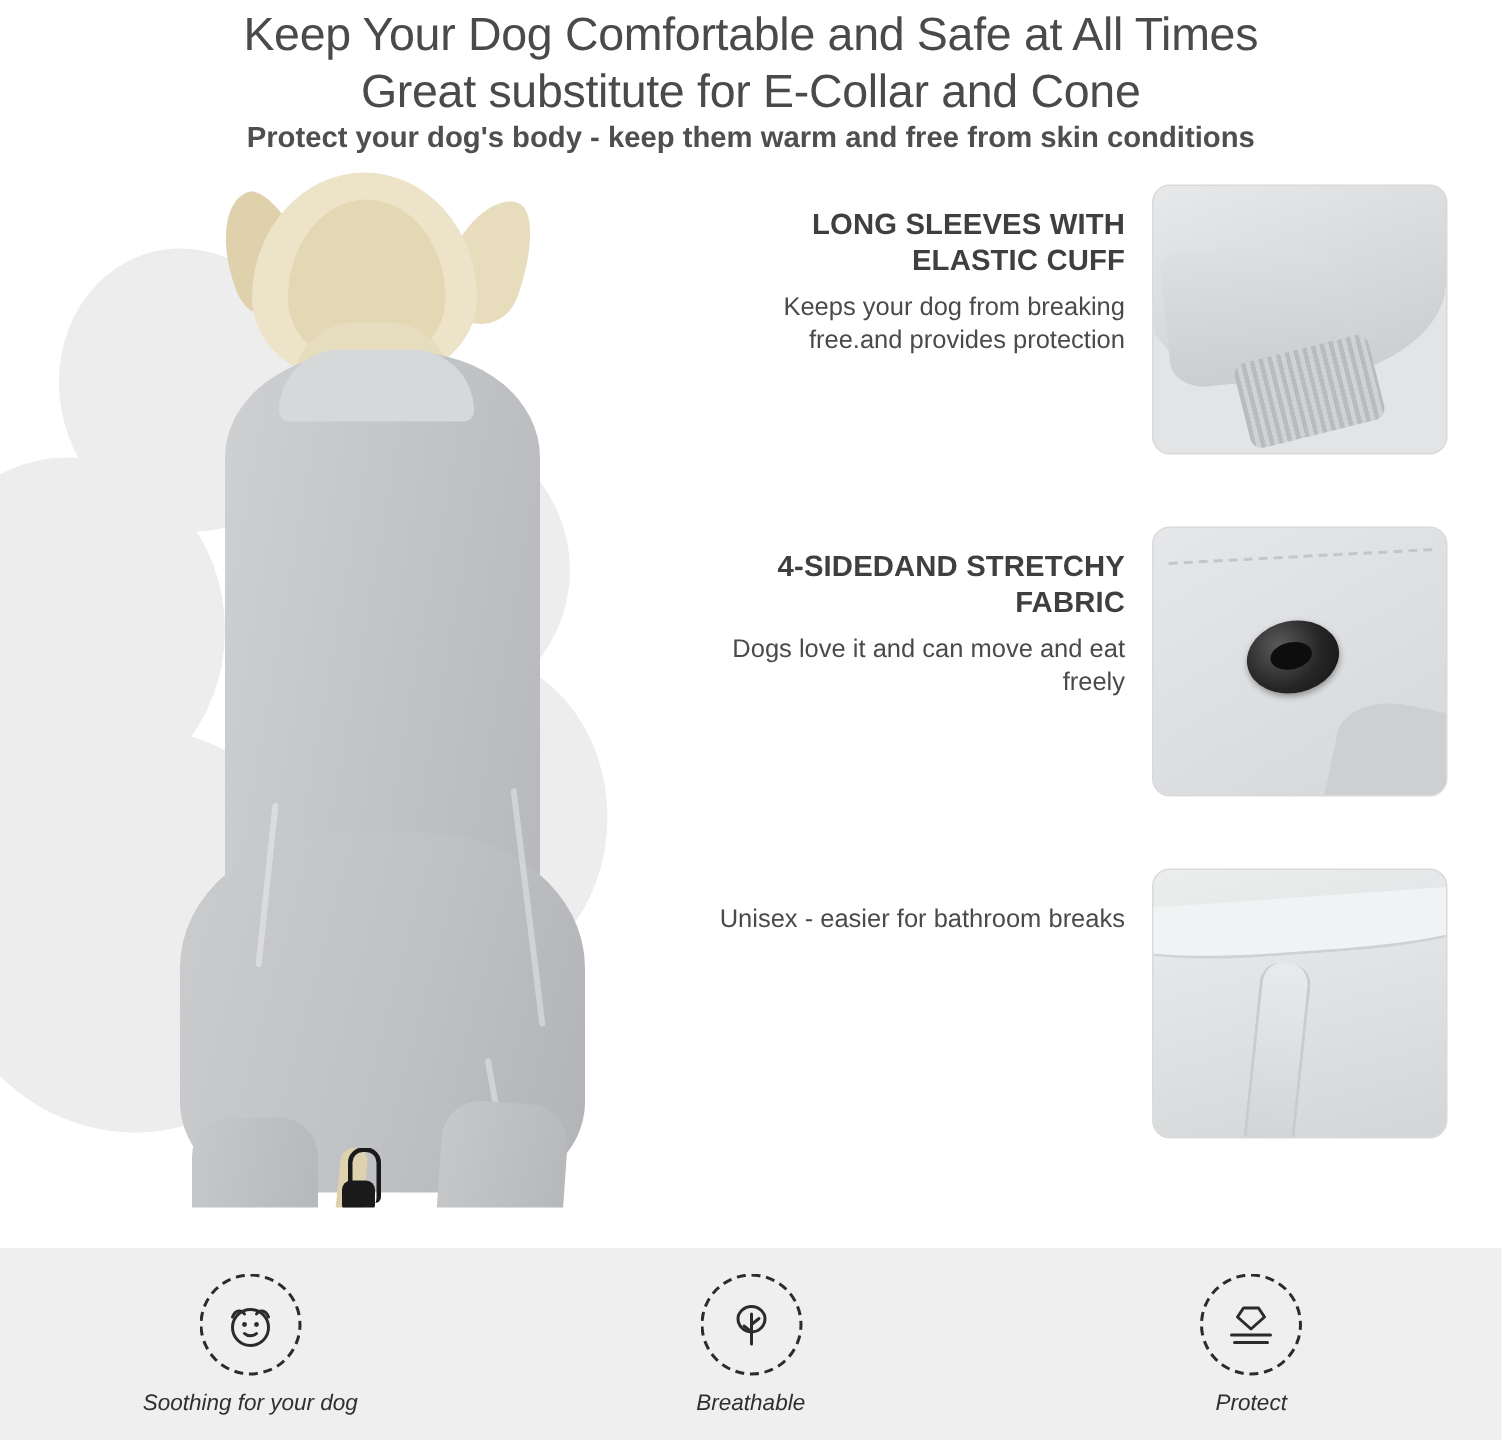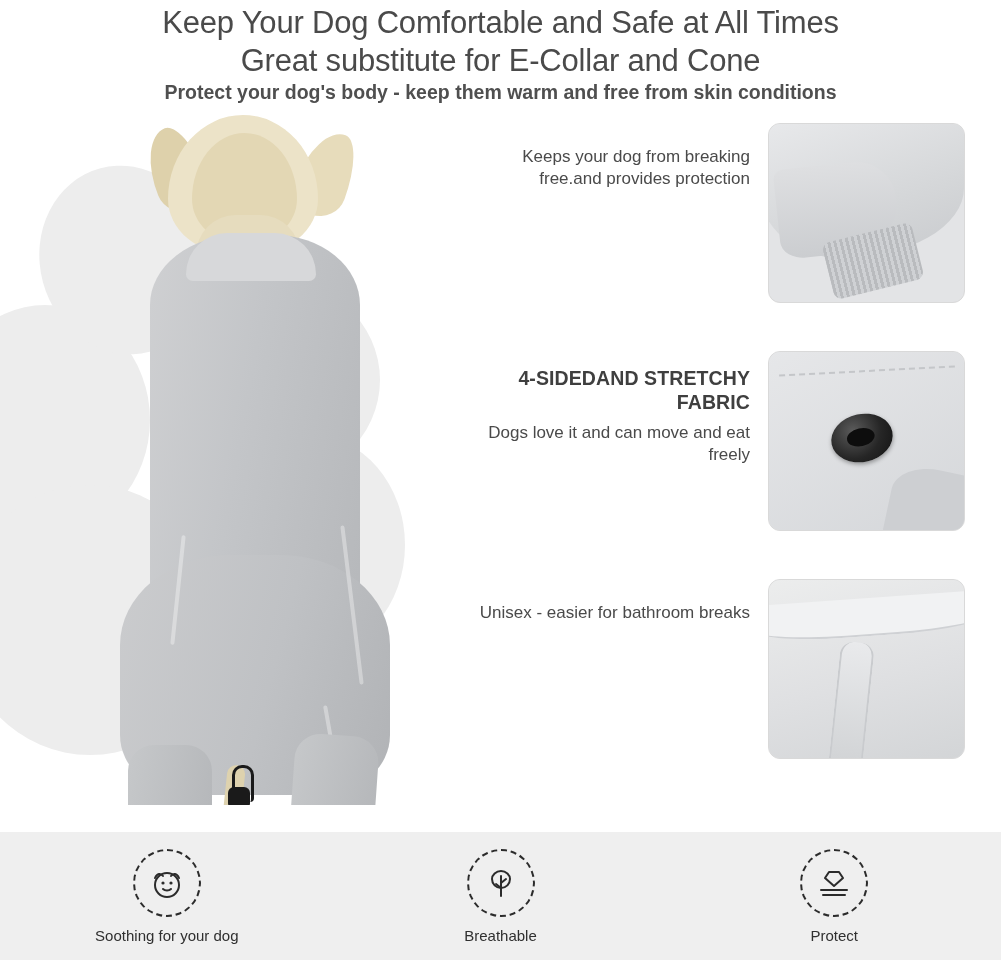--- a/index.html
+++ b/index.html
@@ -320,20 +320,21 @@
     border: 2px dashed #2b2b2b;
     border-radius: 50%;
     display: flex;
     align-items: center;
     justify-content: center;
     margin-bottom: 10px;
   }
   .blabel {
     font-size: 15px;
     color: #2f2f2f;
+    font-style: italic;
   }
 </style>
 </head>
 <body>
 
 <div class="header">
   <div class="headline">
     <span>Keep Your Dog Comfortable and Safe at All Times</span>
     <span class="line2">Great substitute for E-Collar and Cone</span>
   </div>
@@ -367,20 +368,21 @@
       <div class="tail"></div>
       <div class="toggle-cord"></div>
       <div class="suit-toggle"></div>
     </div>
   </div>
 
   <div class="features">
 
     <div class="feature">
       <div class="feature-text">
+        <div class="feature-title">LONG SLEEVES WITH ELASTIC CUFF</div>
         <div class="feature-desc">Keeps your dog from breaking free.and provides protection</div>
       </div>
       <div class="feature-photo">
         <div class="p1-bg"></div>
         <div class="p1-sleeve"></div>
         <div class="p1-fold"></div>
         <div class="p1-cuff"></div>
       </div>
     </div>
 

